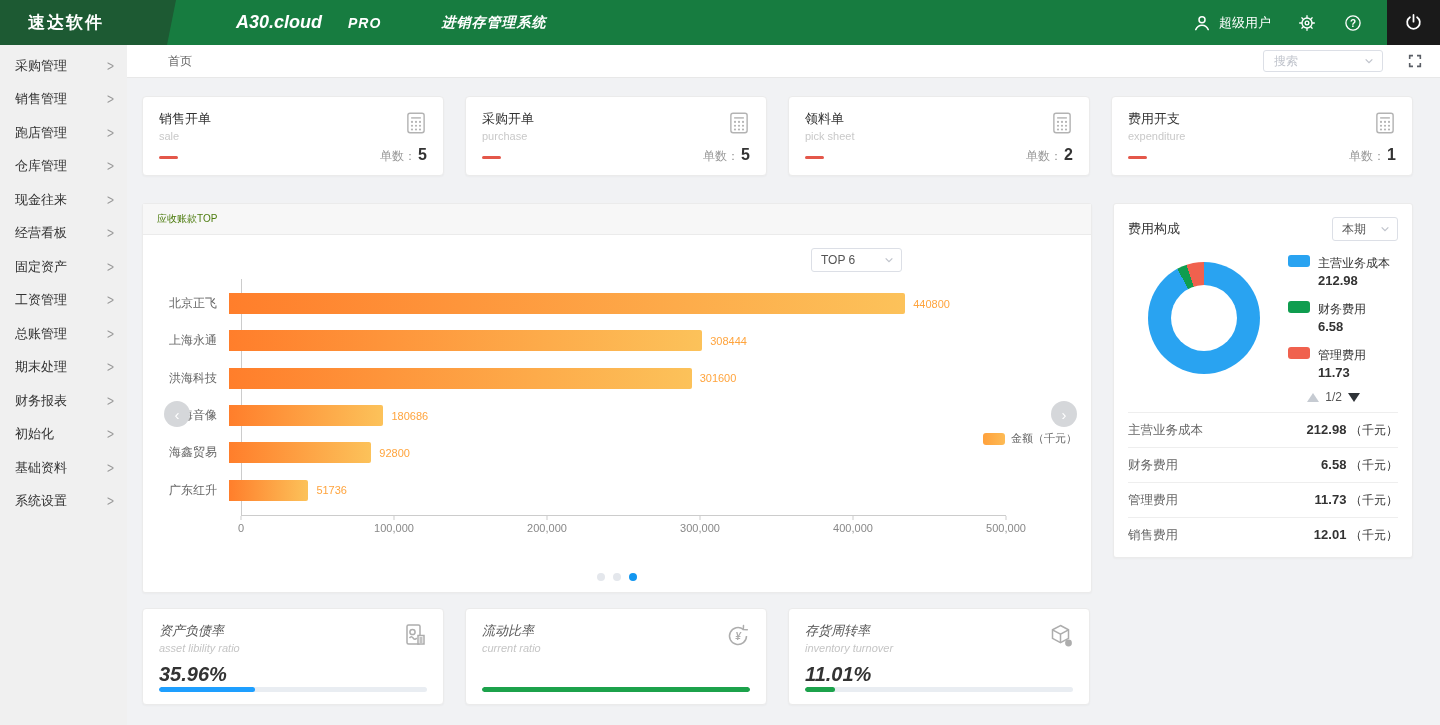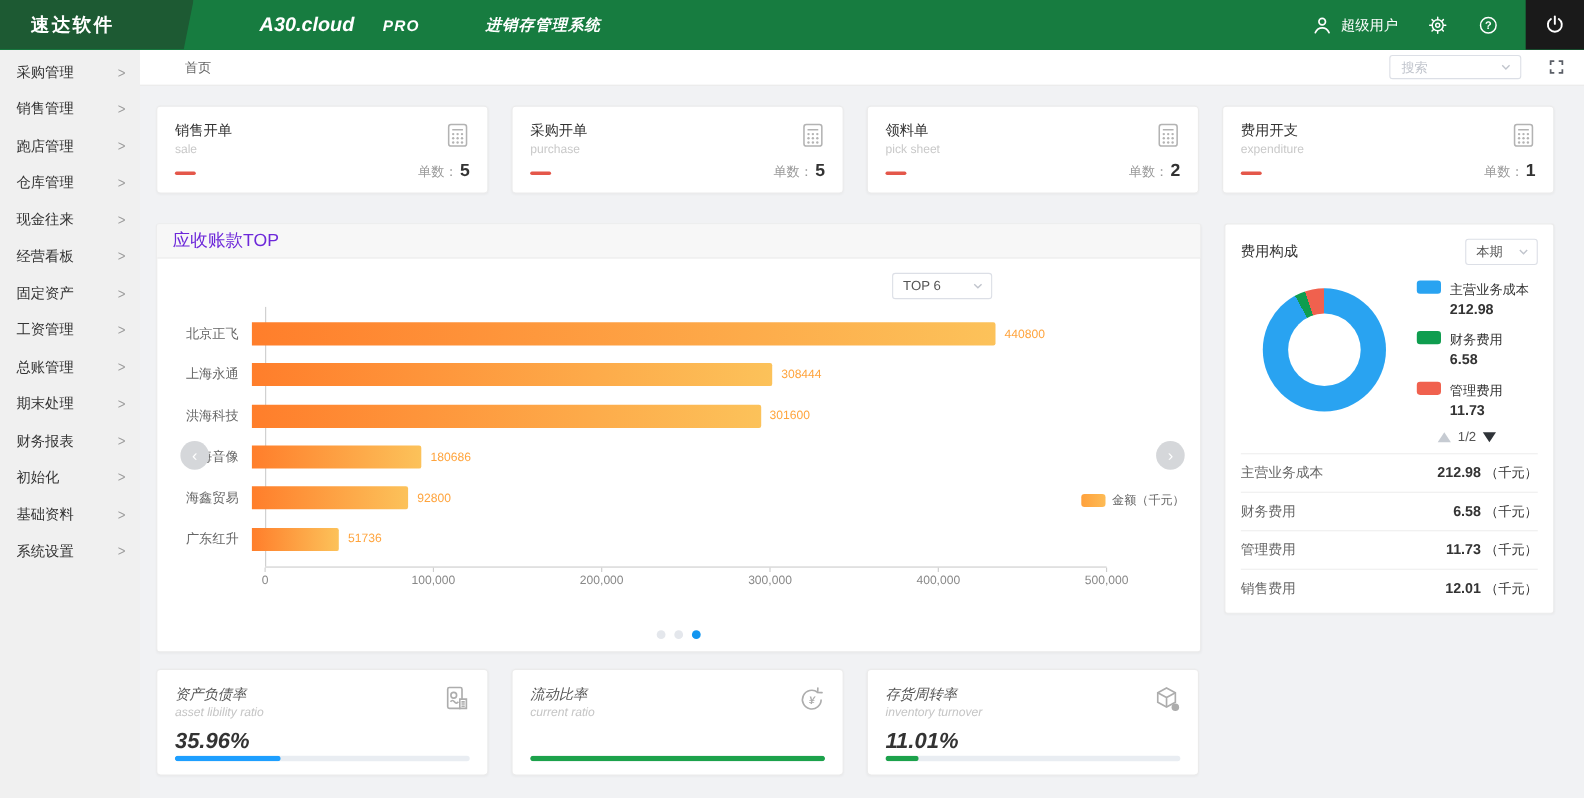--- a/index.html
+++ b/index.html
@@ -53,40 +53,40 @@
     background:#e4574a; border-radius:2px; }
   .stat-calc { position:absolute; right:14px; top:13px; width:26px; height:26px; }
   .stat-count { position:absolute; right:16px; bottom:10px; font-size:12px; color:#999; }
   .stat-count b { font-size:16px; color:#333; font-weight:bold; margin-left:2px; }
 
   
   .charts-row { display:grid; grid-template-columns:1fr 300px; gap:21px; margin-top:27px; }
   .chart-card { background:#fff; border:1px solid #ebebeb; border-radius:3px; height:390px;
     position:relative; box-shadow:0 1px 2px rgba(0,0,0,.03); }
   .chart-head { height:31px; background:#f7f7f7; border-bottom:1px solid #ebebeb;
-    display:flex; align-items:center; padding:0 14px; font-size:16px; color:#6d28d9; }
+    display:flex; align-items:center; padding:0 14px; font-size:10px; color:#4d7c0f; }
   .chart-body { position:relative; height:358px; }
   .mini-select { border:1px solid #dcdfe6; border-radius:3px; background:#fff; height:24px;
     display:flex; align-items:center; padding:0 7px 0 9px; font-size:12px; color:#555;
     cursor:pointer; gap:10px; }
   .topn-select { position:absolute; top:13px; right:189px; width:91px; }
   .chev-down svg { width:10px; height:10px; display:block; }
 
   .bars-area { position:absolute; top:50px; left:12px; right:95px; }
   .bar-row { height:37.3px; display:flex; align-items:center; }
   .bar-cat { width:74px; text-align:right; padding-right:12px; font-size:12px; color:#666; flex:none; }
   .bar-track { flex:1; position:relative; height:21px; }
   .bar-fill { height:21px; background:linear-gradient(90deg,#ff7e2b,#fcc25a); border-radius:0 2px 2px 0; }
   .bar-val { position:absolute; top:50%; transform:translateY(-50%); font-size:11px; color:#ffa43d;
     margin-left:8px; white-space:nowrap; }
   .y-axis { position:absolute; top:44px; left:98px; width:1px; background:#ccc; }
   .x-axis { position:absolute; left:98px; height:1px; background:#ccc; }
   .x-tick { position:absolute; top:1px; width:1px; height:4px; background:#ccc; transform:translateX(-0.5px); }
   .x-lab { position:absolute; top:7px; transform:translateX(-50%); font-size:11px; color:#888; }
-  .bar-legend { position:absolute; right:14px; top:212px; display:flex; align-items:center; gap:6px; }
+  .bar-legend { position:absolute; right:14px; top:196px; display:flex; align-items:center; gap:6px; }
   .legend-swatch { width:22px; height:12px; border-radius:3px; background:linear-gradient(90deg,#ffa13c,#fdbb55); }
   .bar-legend span { font-size:11px; color:#666; }
   .car-btn { position:absolute; top:166px; width:26px; height:26px; border-radius:50%;
     background:#d5d7da; color:#fff; font-size:15px; display:flex; align-items:center;
     justify-content:center; cursor:pointer; user-select:none; }
   .car-prev { left:21px; } .car-next { right:14px; }
   .car-dots { position:absolute; bottom:12px; left:0; right:0; display:flex; justify-content:center; gap:8px; }
   .car-dot { width:8px; height:8px; border-radius:50%; background:#e4e7ec; cursor:pointer; }
   .car-dot.active { background:#1296f0; }
 

